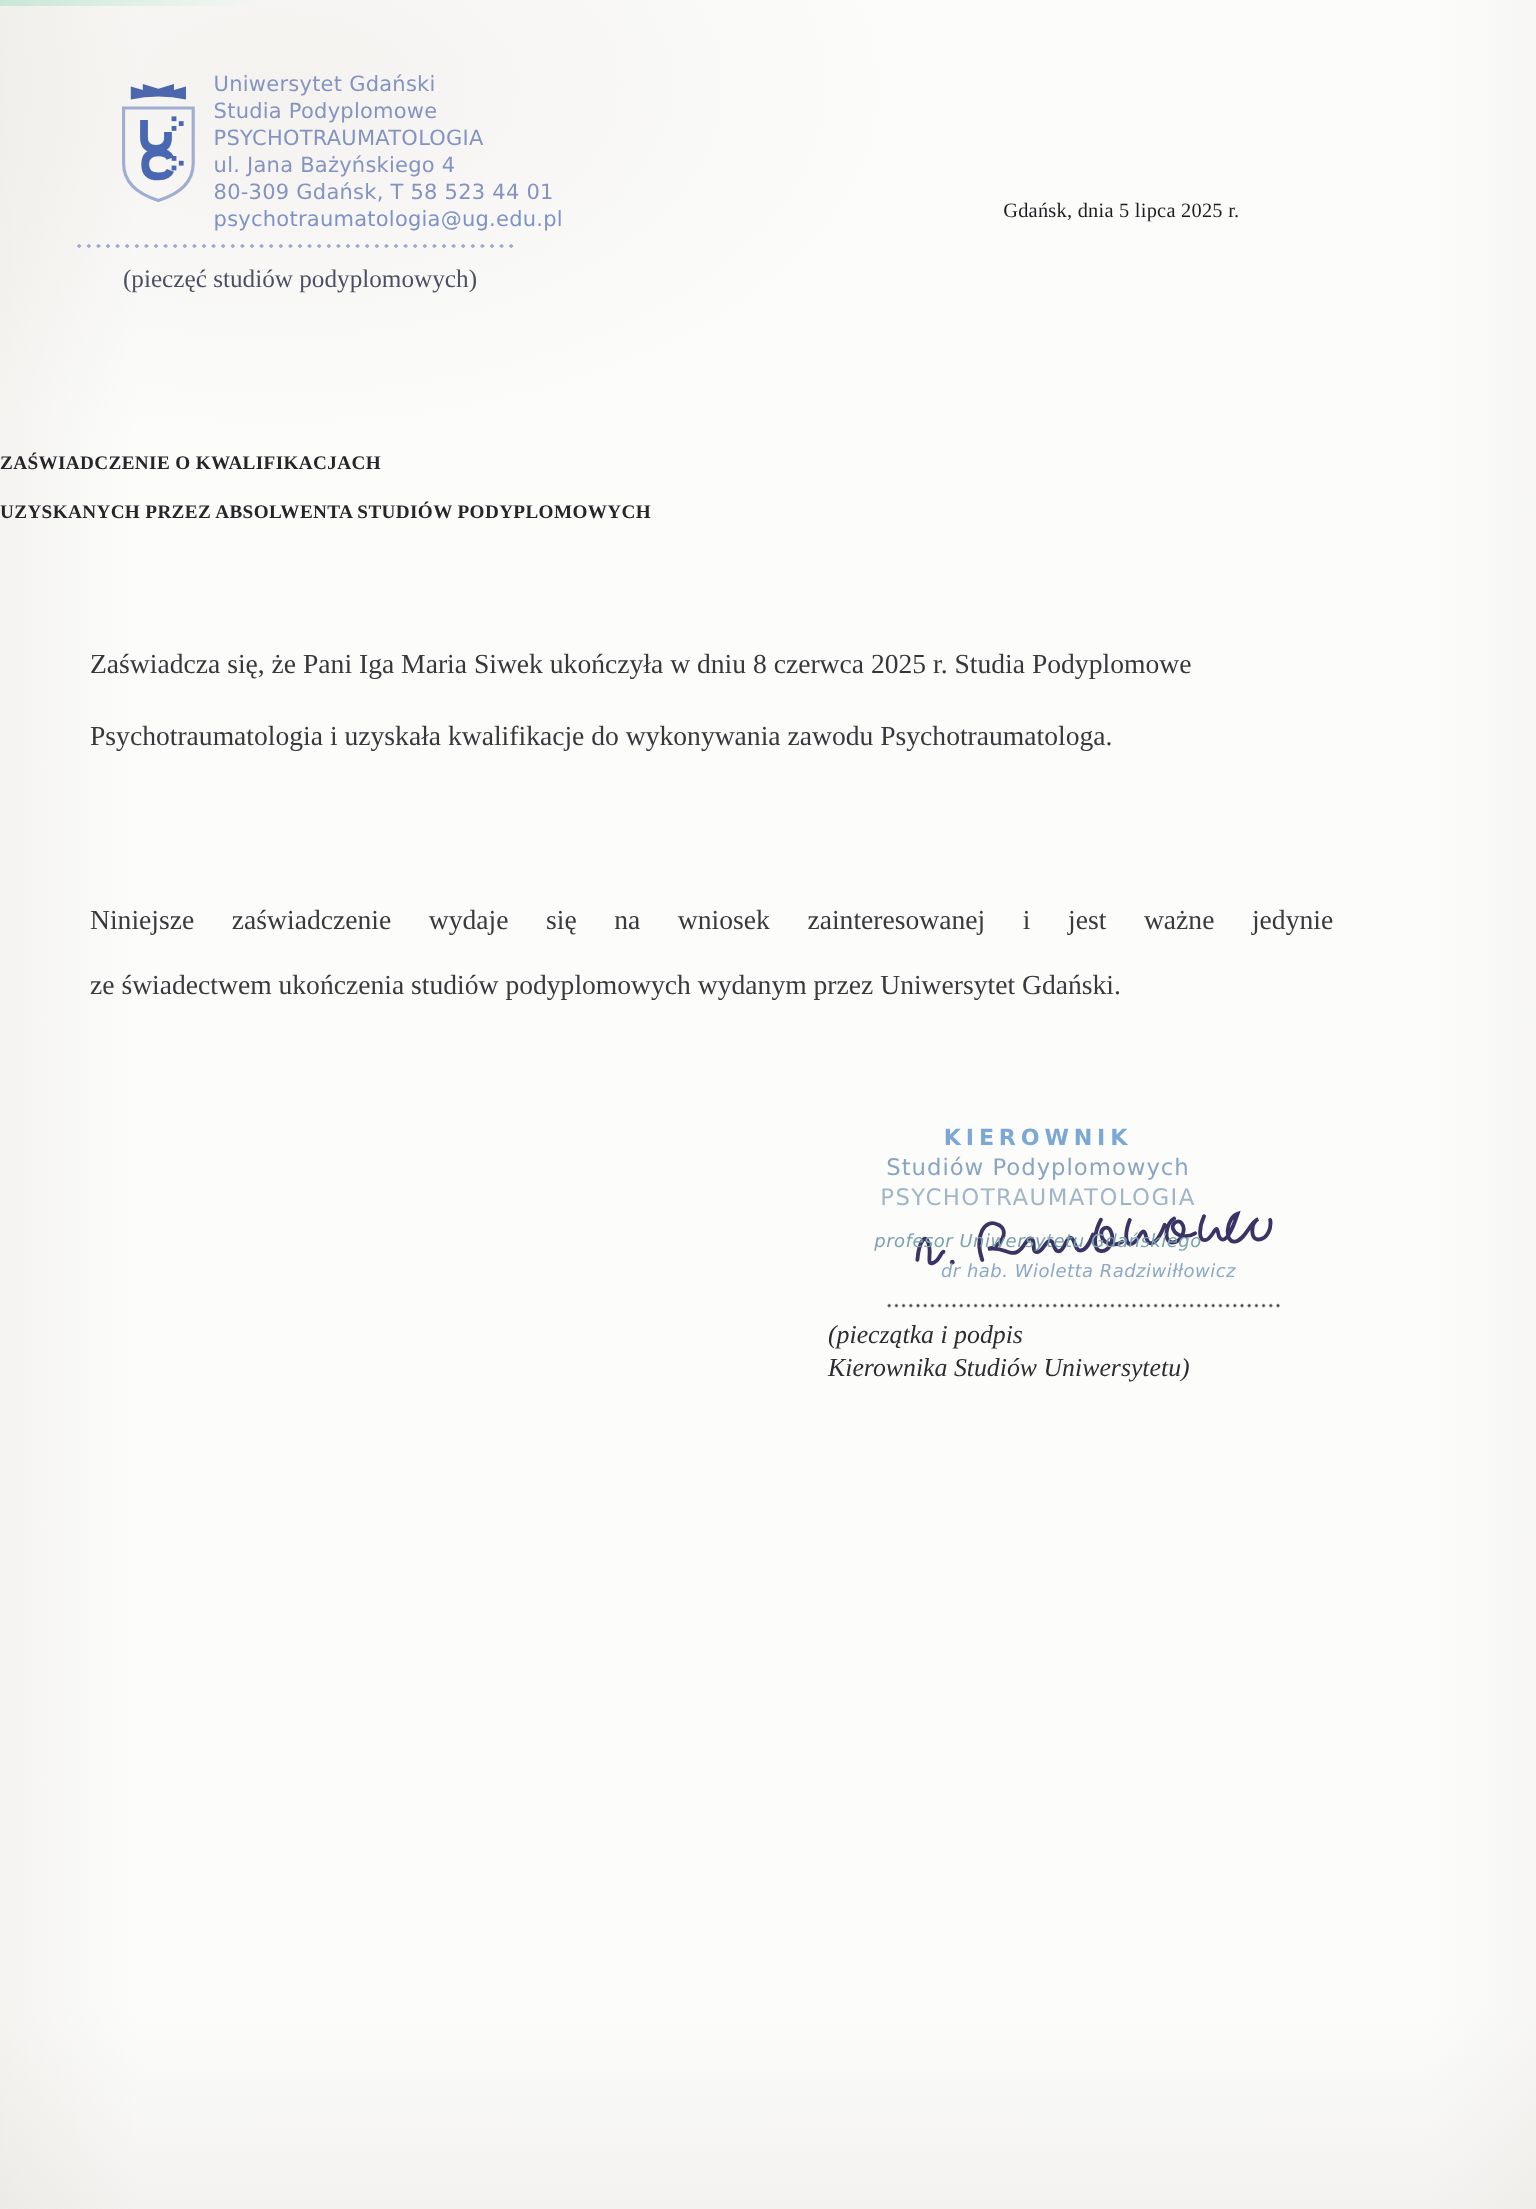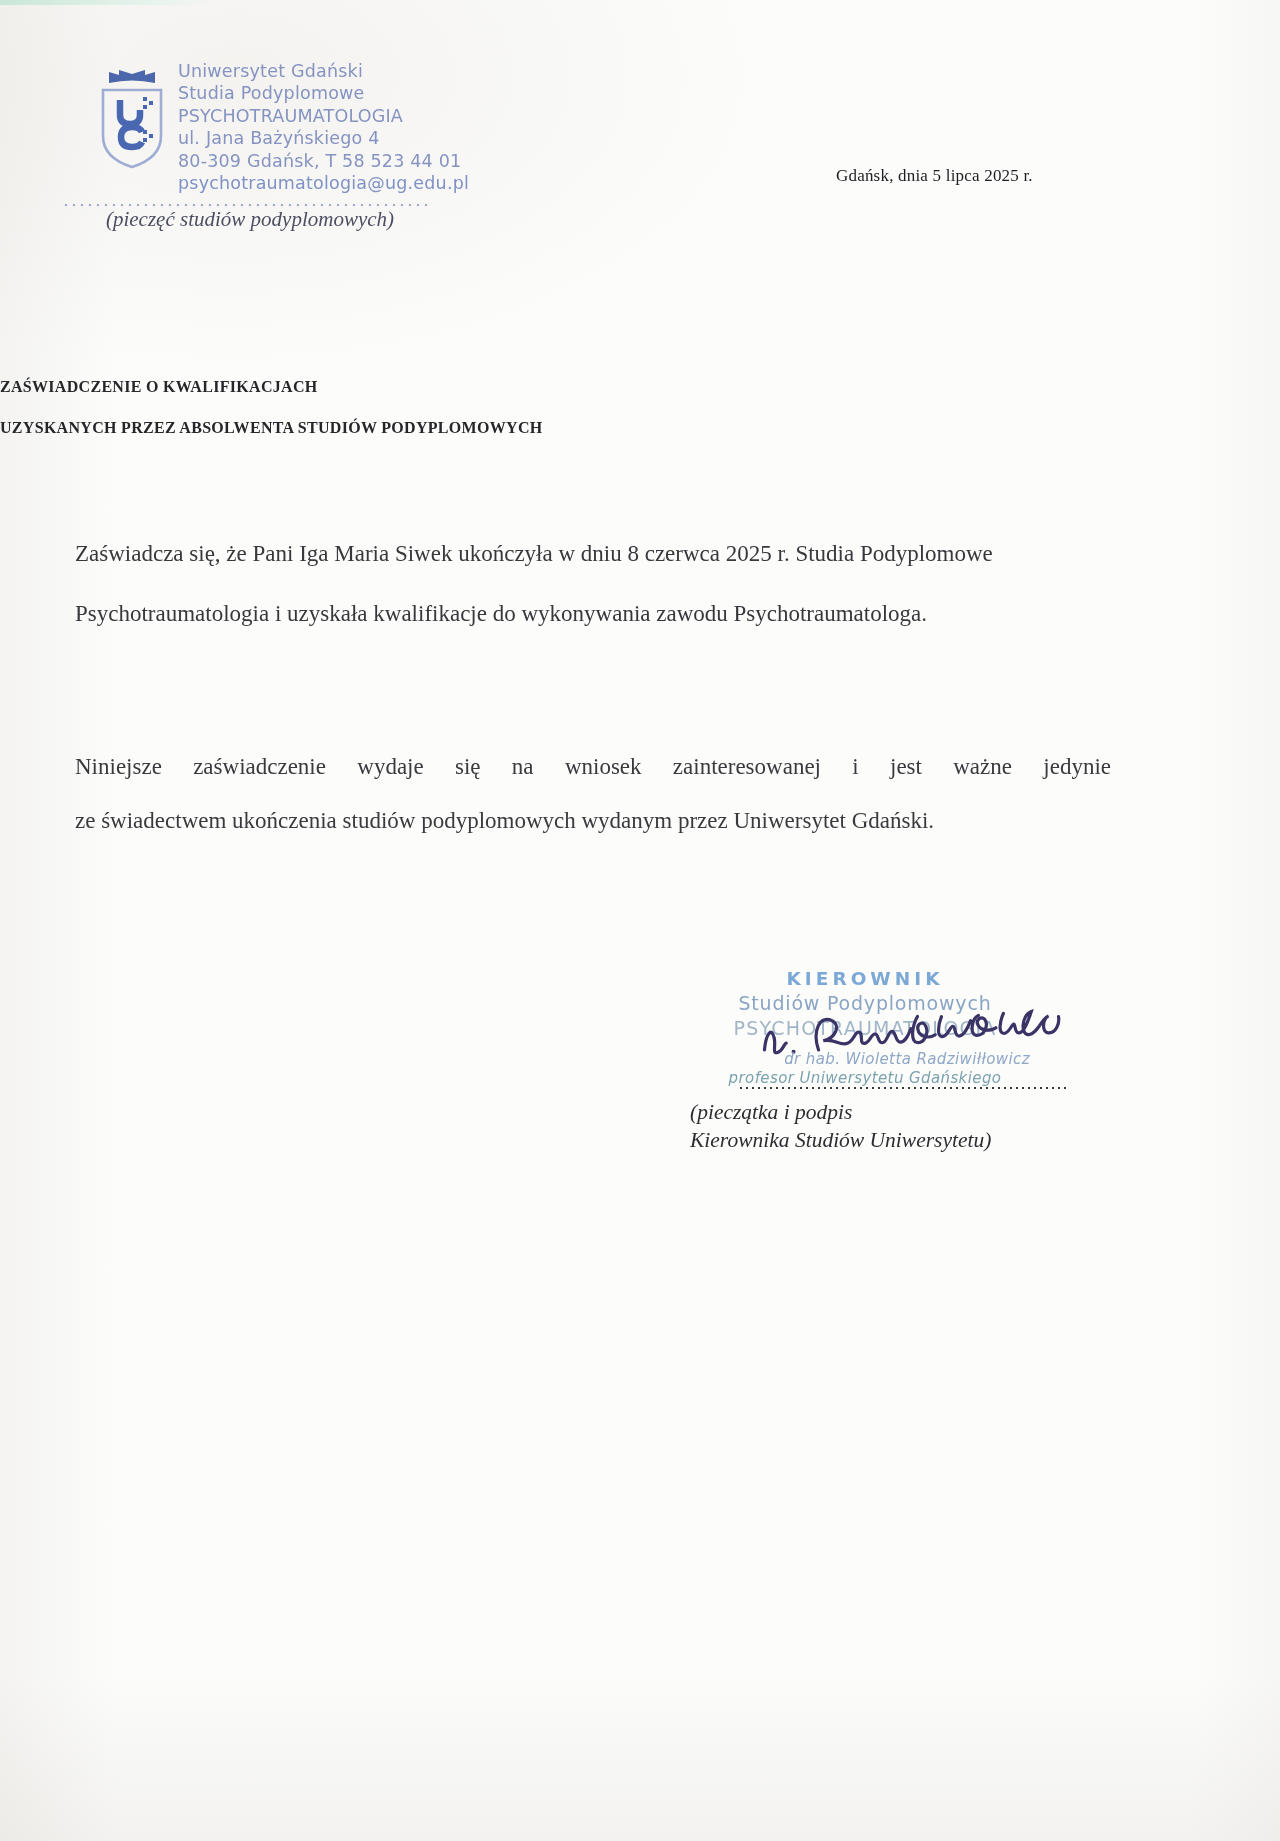--- a/index.html
+++ b/index.html
@@ -34,22 +34,22 @@
   }
   .hstamp-lines .ln{white-space:nowrap;}
   .hstamp-lines .ln:nth-child(6){color:#7e92c6;}
   .stamp-dotline{
     position:absolute;left:2px;top:148px;width:368px;height:6px;
     background-image:radial-gradient(circle,#8b9cc6 1.25px, rgba(139,156,198,0) 1.6px);
     background-size:8px 6px;background-position:0 50%;
     opacity:.85;
   }
   .stamp-caption{
-    position:absolute;left:40px;top:153px;width:300px;
-    text-align:center;font-style:italic;font-size:21px;color:#4c4f62;
+    position:absolute;left:40px;top:166px;width:300px;
+    text-align:center;font-size:21px;color:#4c4f62;
     white-space:nowrap;
   }
 
   
   .dateline{
     position:absolute;left:836px;top:166px;width:300px;
     font-size:17px;color:#1e1e22;letter-spacing:.2px;white-space:nowrap;
   }
 
   
@@ -63,31 +63,31 @@
   .para{position:absolute;left:75px;width:1036px;font-size:23px;color:#38383c;}
   .para1{top:524px;line-height:60px;}
   .para2{top:740px;line-height:54px;color:#3a3a3e;}
   .para2 .just{text-align:justify;text-align-last:justify;}
 
   
   .sig-stamp{
     position:absolute;left:700px;top:938px;width:330px;text-align:center;
     font-family:"DejaVu Sans", sans-serif;
   }
-  .sig-role{font-size:18.5px;font-weight:bold;letter-spacing:4px;color:#6f9fd2;opacity:.9;margin-top:30px;}
+  .sig-role{font-size:18.5px;font-weight:bold;letter-spacing:4px;color:#6f9fd2;opacity:.9;}
   .sig-unit{font-size:19px;margin-top:3px;color:#8aa4c4;letter-spacing:.8px;}
   .sig-program{font-size:19px;margin-top:3px;color:#9cb2c6;letter-spacing:1.2px;opacity:.95;}
   .sig-handwriting{position:absolute;left:752px;top:1000px;width:360px;height:66px;transform:rotate(-2deg);}
   .sig-name{
     position:absolute;left:700px;top:1050px;width:330px;text-align:right;
     font-family:"DejaVu Sans", sans-serif;font-style:italic;
     font-size:15px;color:#8ea7c7;letter-spacing:.4px;
   }
   .sig-title{
-    position:absolute;left:700px;top:1069px;width:330px;text-align:center;
+    position:absolute;left:700px;top:1025px;width:330px;text-align:center;
     font-family:"DejaVu Sans", sans-serif;font-style:italic;
     font-size:15px;color:#7ba2ae;letter-spacing:.4px;
   }
   .sig-dotline{
     position:absolute;left:738px;top:1085px;width:330px;height:6px;
     background-image:radial-gradient(circle,#3a3a3a 1.05px, rgba(58,58,58,0) 1.35px);
     background-size:6px 6px;background-position:0 50%;
   }
   .sig-caption{
     position:absolute;left:690px;top:1098px;width:420px;text-align:left;

